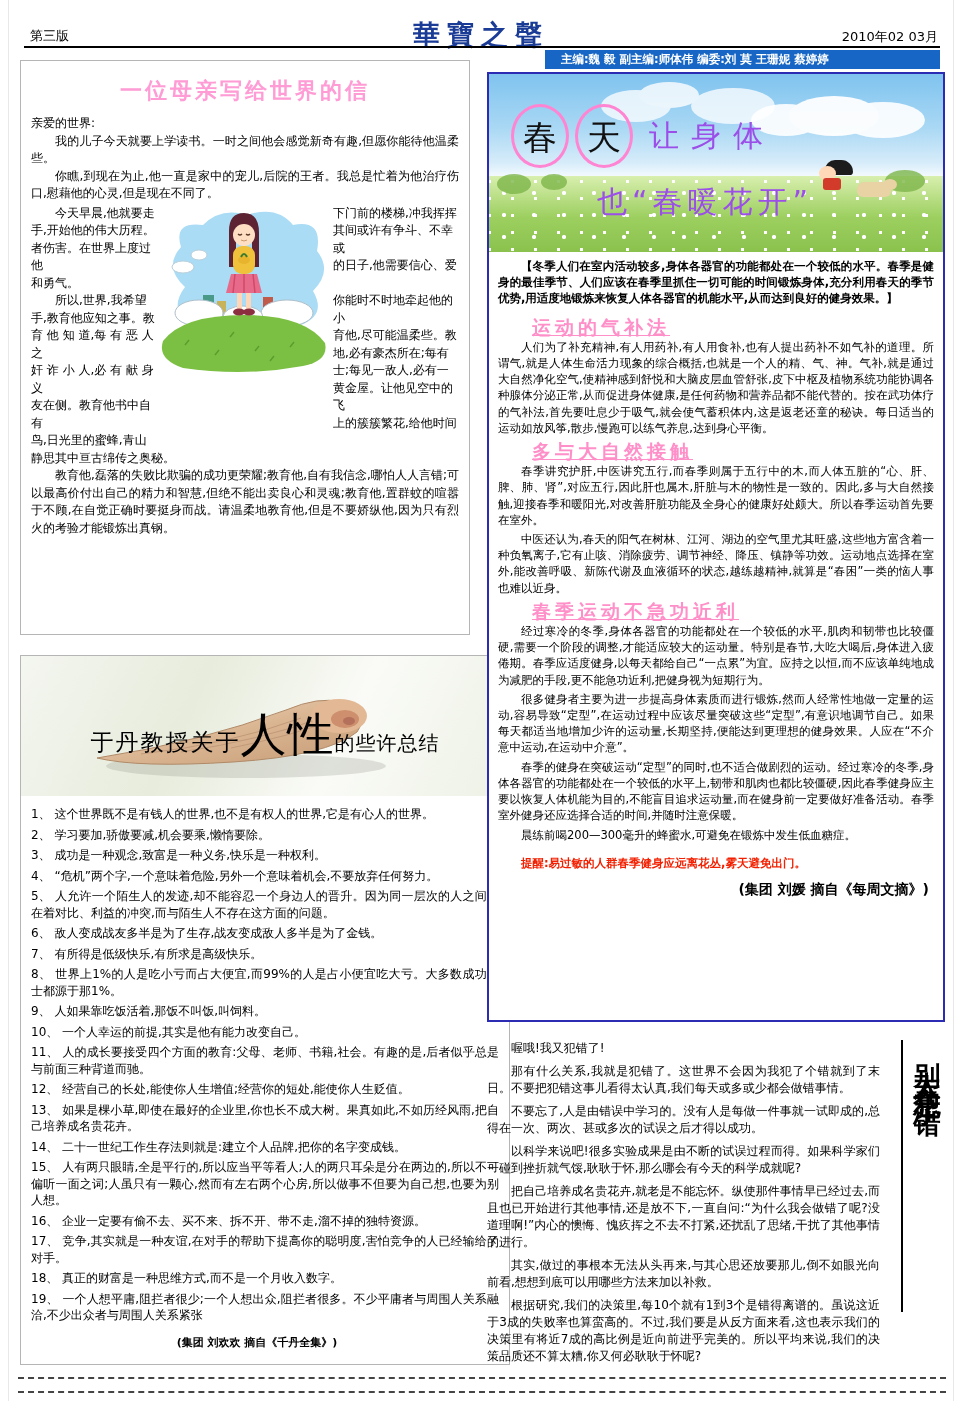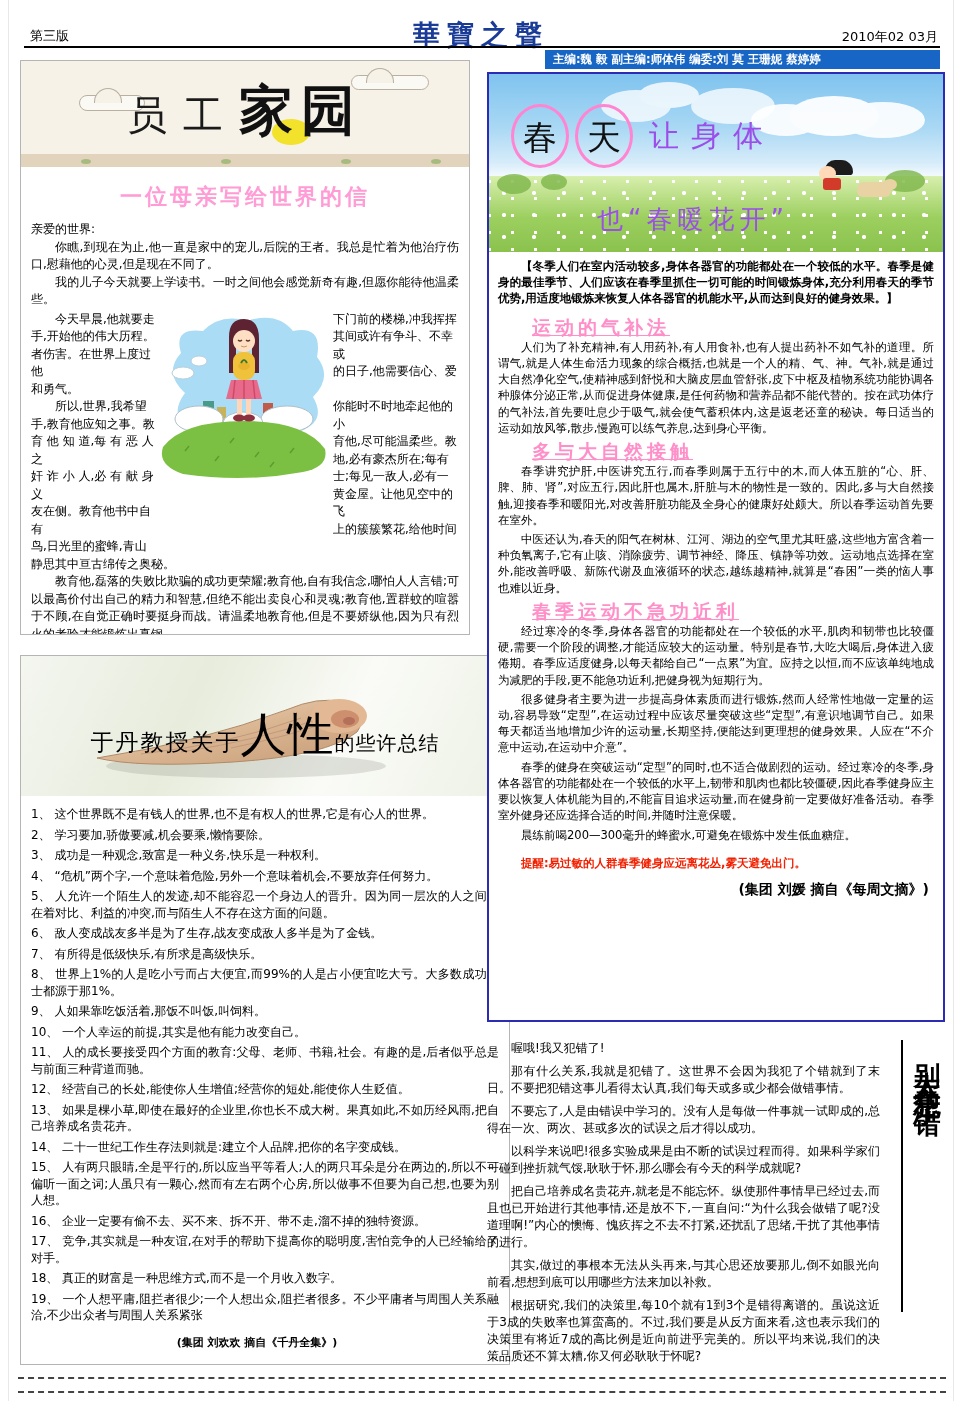--- a/index.html
+++ b/index.html
@@ -13,21 +13,21 @@
 
   
   .hdr-page   { position:absolute; left:30px;  top:27px; font-size:13px; }
   .masthead   { position:absolute; left:0; right:0; top:17px; text-align:center;
                 font-size:27px; font-weight:bold; color:#1b3c96; letter-spacing:7px;
                 font-family:"DejaVu Serif", serif; }
   .hdr-date   { position:absolute; right:24px; top:28px; font-size:13px; }
   .hdr-rule   { position:absolute; left:24px; top:46px; width:916px; height:2px; background:#000; }
   .editors-bar{ position:absolute; left:545px; top:50px; width:395px; height:19px;
                 background:#1766c5; color:#fff; font-size:11.5px; font-weight:bold;
-                line-height:19px; padding-left:8px; white-space:nowrap; overflow:hidden; }
+                line-height:19px; padding-left:16px; white-space:nowrap; overflow:hidden; }
 
   
   .left-box1 { position:absolute; left:20px; top:60px;  width:450px; height:575px; border:1px solid #b5b5b5; overflow:hidden; background:#fff; }
   .left-box2 { position:absolute; left:20px; top:655px; width:490px; height:710px; border:1px solid #b5b5b5; overflow:hidden; background:#fff; }
 
   
   .home-banner { position:relative; height:106px; background:#f7f2e8; overflow:hidden; }
   .home-banner .strip { position:absolute; bottom:0; left:0; right:0; height:13px; background:#e2d4bc; }
   .home-banner .tuft  { position:absolute; bottom:3px; width:10px; height:5px; border-radius:50%; background:#a8bb7e; }
   .home-sun  { position:absolute; left:251px; top:58px; width:38px; height:26px; border-radius:50%; background:#f2e22c; }
@@ -75,21 +75,21 @@
         linear-gradient(#d8efae, #9ccf5f 55%, #8bc24e);
       background-size:30px 22px, 23px 17px, 100% 100%;
       background-position:0 6px, 12px 14px, 0 0; }
   .bush { position:absolute; border-radius:50%; background:#7db54a; opacity:.8; }
   .bigcloud, .bigcloud:before, .bigcloud:after { position:absolute; background:#fff; border-radius:50%; opacity:.95; }
   .bigcloud:before { content:""; left:-38px; top:8px; width:70px; height:32px; }
   .bigcloud:after  { content:""; left:52px;  top:6px; width:84px; height:36px; }
   .circle-char { position:absolute; width:58px; height:64px; border:3px solid #ff85d2;
                  border-radius:50%; text-align:center; line-height:60px; font-size:34px; color:#111; }
   .spring-line1 { position:absolute; left:160px; top:42px; font-size:30px; color:#9b4ee8; letter-spacing:12px; white-space:nowrap; }
-  .spring-line2 { position:absolute; left:108px; top:128px; font-size:26px; color:#9b4ee8; letter-spacing:5px; white-space:nowrap; z-index:3;}
+  .spring-line2 { position:absolute; left:108px; top:108px; font-size:30px; color:#9b4ee8; letter-spacing:5px; white-space:nowrap; z-index:3;}
   .kid-hair { position:absolute; width:28px; height:15px; background:#1c1c1c; border-radius:12px 14px 4px 6px; }
   .kid-face { position:absolute; width:17px; height:15px; background:#ffd9b8; border-radius:50%; }
   .kid-shirt{ position:absolute; width:18px; height:12px; background:#d23a2a; border-radius:3px; }
   .dog      { position:absolute; width:34px; height:15px; background:#e9d2a4; border-radius:10px 12px 8px 8px; }
   .dog:before{ content:""; position:absolute; right:-6px; top:-3px; width:14px; height:11px; background:#e9d2a4; border-radius:50%; }
 
   .right-body { padding:6px 9px 0; font-size:11.5px; line-height:16.2px; text-align:justify; }
   .right-body .intro { font-weight:bold; text-indent:2em; margin-bottom:12px; }
   .section-heading { color:#ff8fc8; font-size:19px; font-weight:bold; text-decoration:underline;
                      margin:7px 0 4px 34px; letter-spacing:4px; text-indent:0; }
@@ -115,40 +115,27 @@
 
 <div class="page-edge"></div>
 
 <div class="hdr-page">第三版</div>
 <div class="masthead">華寶之聲</div>
 <div class="hdr-date">2010年02 03月</div>
 <div class="hdr-rule"></div>
 <div class="editors-bar">主编:魏 毅  副主编:师体伟  编委:刘 莫  王珊妮  蔡婷婷</div>
 
 <div class="left-box1">
-  <div class="home-banner">
-    <div class="sketch-cloud" style="left:58px; top:34px; width:66px; height:16px;"></div>
-    <div class="sketch-cloud" style="left:330px; top:14px; width:78px; height:15px;"></div>
-    <div class="home-sun"></div>
-    <div class="home-text">
-      <span class="bt1">员工</span><span class="bt2">家园</span>
-    </div>
-    <div class="strip"></div>
-    <div class="tuft" style="left:60px;"></div>
-    <div class="tuft" style="left:200px;"></div>
-    <div class="tuft" style="left:320px;"></div>
-    <div class="tuft" style="left:410px;"></div>
-  </div>
 
   <div class="letter-title">一位母亲写给世界的信</div>
 
   <div class="letter-body">
     <div class="salut">亲爱的世界:</div>
+    <div class="para">我的儿子今天就要上学读书。一时之间他会感觉新奇有趣,但愿你能待他温柔些。</div>
     <div class="para">你瞧,到现在为止,他一直是家中的宠儿,后院的王者。我总是忙着为他治疗伤口,慰藉他的心灵,但是现在不同了。</div>
-    <div class="para">我的儿子今天就要上学读书。一时之间他会感觉新奇有趣,但愿你能待他温柔些。</div>
 
     <div class="wrap-row">
       <div class="wrap-col" style="white-space: pre-line;">　　今天早晨,他就要走
 手,开始他的伟大历程。
 者伤害。在世界上度过他
 和勇气。
 　　所以,世界,我希望
 手,教育他应知之事。教
 育 他 知 道,每 有 恶 人 之
 奸 诈 小 人,必 有 献 身 义

